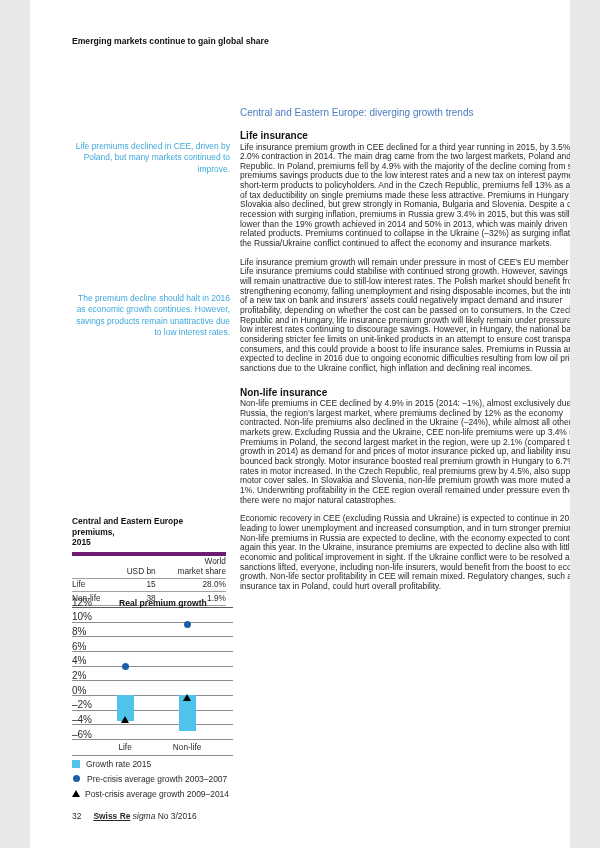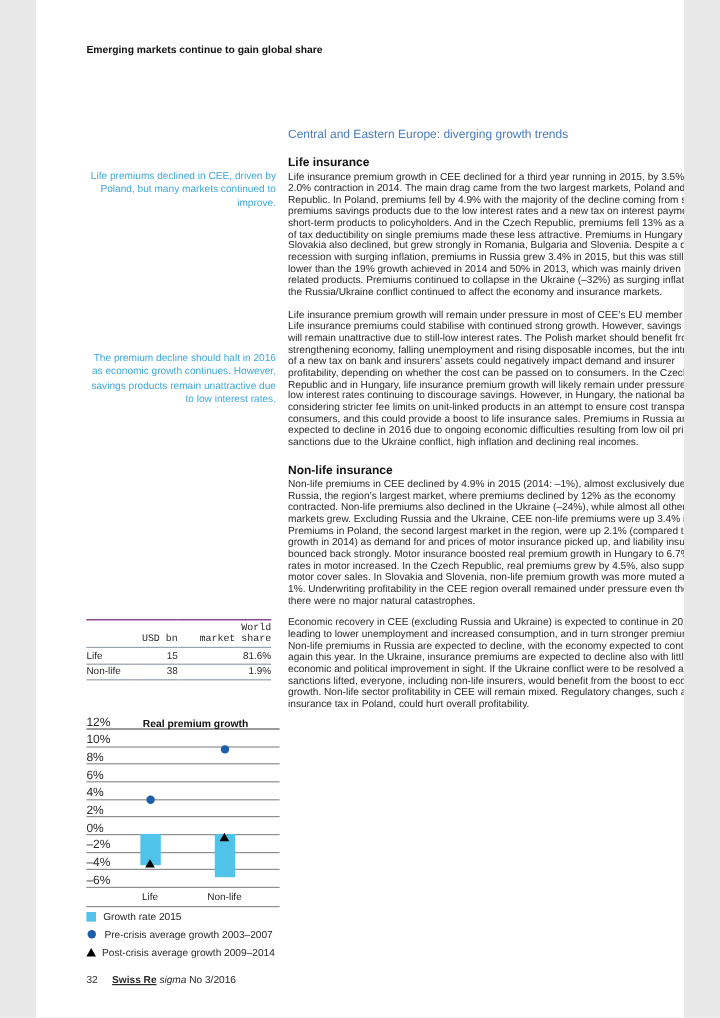--- a/index.html
+++ b/index.html
@@ -38,21 +38,21 @@
   }
   .note-1{top:141px;}
   .note-2{top:293px;}
   .note-3{top:471px;}
   
   .premium-table{position:absolute;left:42px;top:516px;width:154px;}
   .table-title{font-size:8.45px;font-weight:bold;line-height:10.5px;color:#111;margin-bottom:4px;}
   .tbl{width:100%;border-collapse:collapse;font-size:8.3px;color:#2a2a2a;}
   .tbl td{padding:1.5px 0;line-height:9.5px;}
   .tbl .num{text-align:right;}
-  .tbl tr.hdr td{border-top:1px solid #701a75;vertical-align:bottom;color:#2a2a2a;font-family:Liberation Mono, monospace;}
+  .tbl tr.hdr td{border-top:4px solid #701a75;vertical-align:bottom;color:#2a2a2a;}
   .tbl tr.data td{border-top:1px solid #98a0a8;}
   .tbl tr.last td{border-bottom:1px solid #98a0a8;}
   .hdr-2line{display:block;text-align:right;line-height:9.5px;}
   
   .chart{position:absolute;left:42px;top:597px;width:161px;height:164px;}
   .chart-title{
     position:absolute;left:37px;top:1px;
     font-size:8.6px;font-weight:bold;color:#111;z-index:3;padding-left:10px;
   }
   .gridline{position:absolute;left:0;width:161px;height:1px;background:#8e8e8e;}
@@ -99,34 +99,38 @@
     <h1 class="section-heading">Central and Eastern Europe: diverging growth trends</h1>
     <h2 class="subheading">Life insurance</h2>
     <p class="body-para">Life insurance premium growth in CEE declined for a third year running in 2015, by 3.5% after a 2.0% contraction in 2014. The main drag came from the two largest markets, Poland and Czech Republic. In Poland, premiums fell by 4.9% with the majority of the decline coming from single premiums savings products due to the low interest rates and a new tax on interest payments for short-term products to policyholders. And in the Czech Republic, premiums fell 13% as a removal of tax deductibility on single premiums made these less attractive. Premiums in Hungary and Slovakia also declined, but grew strongly in Romania, Bulgaria and Slovenia. Despite a deep recession with surging inflation, premiums in Russia grew 3.4% in 2015, but this was still much lower than the 19% growth achieved in 2014 and 50% in 2013, which was mainly driven by credit related products. Premiums continued to collapse in the Ukraine (–32%) as surging inflation and the Russia/Ukraine conflict continued to affect the economy and insurance markets.</p>
     <p class="body-para">Life insurance premium growth will remain under pressure in most of CEE’s EU member states. Life insurance premiums could stabilise with continued strong growth. However, savings products will remain unattractive due to still-low interest rates. The Polish market should benefit from a strengthening economy, falling unemployment and rising disposable incomes, but the introduction of a new tax on bank and insurers’ assets could negatively impact demand and insurer profitability, depending on whether the cost can be passed on to consumers. In the Czech Republic and in Hungary, life insurance premium growth will likely remain under pressure, with low interest rates continuing to discourage savings. However, in Hungary, the national bank is considering stricter fee limits on unit-linked products in an attempt to ensure cost transparency for consumers, and this could provide a boost to life insurance sales. Premiums in Russia are expected to decline in 2016 due to ongoing economic difficulties resulting from low oil prices, sanctions due to the Ukraine conflict, high inflation and declining real incomes.</p>
     <h2 class="subheading nonlife">Non-life insurance</h2>
     <p class="body-para">Non-life premiums in CEE declined by 4.9% in 2015 (2014: –1%), almost exclusively due to Russia, the region’s largest market, where premiums declined by 12% as the economy contracted. Non-life premiums also declined in the Ukraine (–24%), while almost all other CEE markets grew. Excluding Russia and the Ukraine, CEE non-life premiums were up 3.4% in 2015. Premiums in Poland, the second largest market in the region, were up 2.1% (compared to 0.3% growth in 2014) as demand for and prices of motor insurance picked up, and liability insurance bounced back strongly. Motor insurance boosted real premium growth in Hungary to 6.7%, as rates in motor increased. In the Czech Republic, real premiums grew by 4.5%, also supported by motor cover sales. In Slovakia and Slovenia, non-life premium growth was more muted at about 1%. Underwriting profitability in the CEE region overall remained under pressure even though there were no major natural catastrophes.</p>
     <p class="body-para">Economic recovery in CEE (excluding Russia and Ukraine) is expected to continue in 2016, leading to lower unemployment and increased consumption, and in turn stronger premium growth. Non-life premiums in Russia are expected to decline, with the economy expected to contract again this year. In the Ukraine, insurance premiums are expected to decline also with little economic and political improvement in sight. If the Ukraine conflict were to be resolved and sanctions lifted, everyone, including non-life insurers, would benefit from the boost to economic growth. Non-life sector profitability in CEE will remain mixed. Regulatory changes, such as the insurance tax in Poland, could hurt overall profitability.</p>
   </div>
 
   <div class="premium-table">
+    <div class="table-title">
+      <span>Central and Eastern Europe premiums,</span><br>
+      <span>2015</span>
+    </div>
     <table class="tbl">
       <tbody>
           <tr class="hdr">
         <td></td>
         <td class="num">USD bn</td>
         <td class="num">
           <span class="hdr-2line">World</span>
           <span class="hdr-2line">market share</span>
         </td>
       </tr>
       <tr class="data">
         <td>Life</td>
         <td class="num">15</td>
-        <td class="num">81.6%</td>
+        <td class="num">28.0%</td>
       </tr>
       <tr class="data last">
         <td>Non-life</td>
         <td class="num">38</td>
         <td class="num">1.9%</td>
       </tr>
     </tbody>
       </table>
   </div>
 

